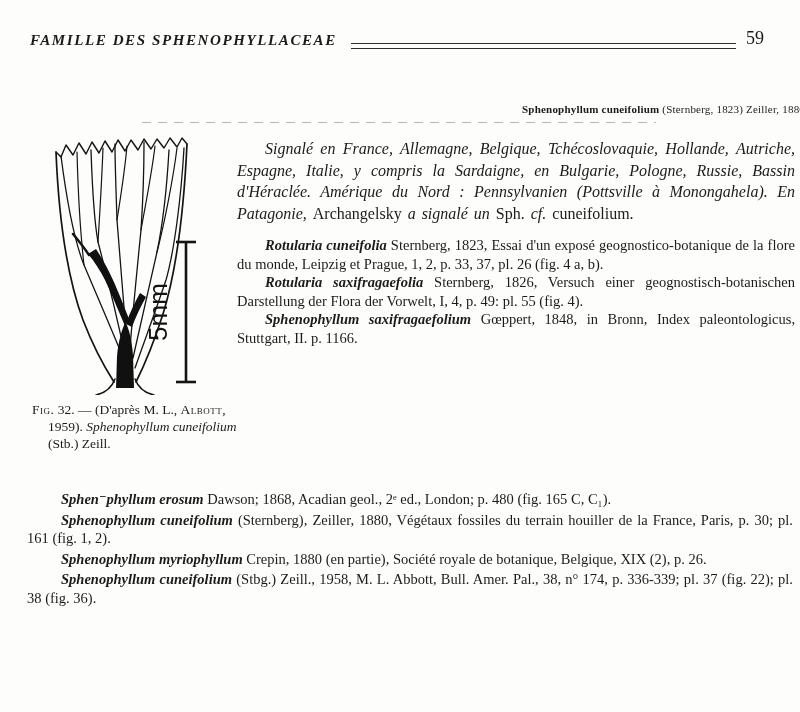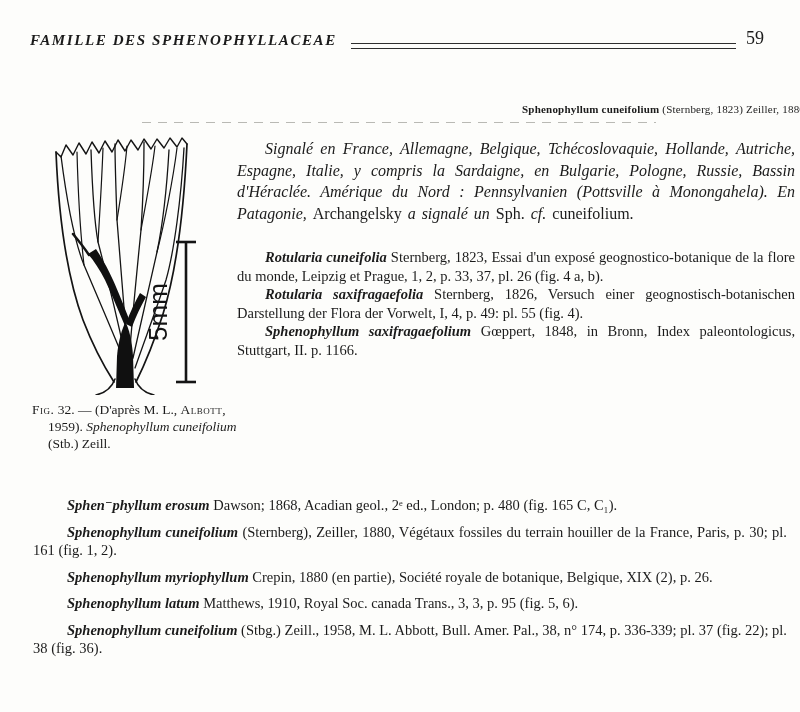--- a/index.html
+++ b/index.html
@@ -51,25 +51,25 @@
 
   .col-right{position:absolute;left:237px;top:138px;width:558px;}
   p.dist{
     margin:0;font-size:16px;line-height:21.5px;
     text-align:justify;text-indent:28px;word-spacing:2px;
   }
   p.syn{
     margin:0;font-size:14.5px;line-height:18.6px;
     text-align:justify;text-indent:28px;
   }
-  p.syn.gap{margin-top:24px;}
+  p.syn.gap{margin-top:12px;}
 
   .refs{position:absolute;left:25px;top:488px;width:770px;}
   p.ref{
-    margin:8px;font-size:14.5px;line-height:18.5px;
+    margin:2px;font-size:14.5px;line-height:18.5px;
     text-align:justify;text-indent:34px;
   }
 </style>
 </head>
 <body>
 
 <div class="hdr">
   <span class="running-title">FAMILLE DES SPHENOPHYLLACEAE</span>
   <span class="hdr-rule"></span>
   <span class="page-num">59</span>
@@ -123,15 +123,14 @@
   <p class="dist"><span class="sg-i">Signalé en France, Allemagne, Belgique, Tchécoslovaquie, Hollande, Autriche, Espagne, Italie, y compris la Sardaigne, en Bulgarie, Pologne, Russie, Bassin d'Héraclée. Amérique du Nord : Pennsylvanien (Pottsville à Monongahela). En Patagonie, </span><span class="sg-r">Archangelsky </span><span class="sg-i">a signalé un </span><span class="sg-r">Sph. </span><span class="sg-i">cf. </span><span class="sg-r">cuneifolium.</span></p>
   <p class="syn gap"><span class="sg-bi">Rotularia cuneifolia</span><span class="sg-r"> Sternberg, 1823, Essai d'un exposé geognostico-botanique de la flore du monde, Leipzig et Prague, 1, 2, p. 33, 37, pl. 26 (fig. 4  a, b).</span></p>
   <p class="syn"><span class="sg-bi">Rotularia saxifragaefolia</span><span class="sg-r"> Sternberg, 1826, Versuch einer geognostisch-botanischen Darstellung der Flora der Vorwelt, I, 4, p. 49: pl. 55 (fig. 4).</span></p>
   <p class="syn"><span class="sg-bi">Sphenophyllum saxifragaefolium</span><span class="sg-r"> Gœppert, 1848, in Bronn, Index paleontologicus, Stuttgart, II. p. 1166.</span></p>
 </div>
 
 <div class="refs">
   <p class="ref"><span class="sg-bi">Sphen⁻phyllum erosum</span><span class="sg-r"> Dawson; 1868, Acadian geol., 2ᵉ ed., London; p. 480 (fig. 165 C, C₁).</span></p>
   <p class="ref"><span class="sg-bi">Sphenophyllum cuneifolium</span><span class="sg-r"> (Sternberg), Zeiller, 1880, Végétaux fossiles du terrain houiller de la France, Paris, p. 30; pl. 161 (fig. 1, 2).</span></p>
   <p class="ref"><span class="sg-bi">Sphenophyllum myriophyllum</span><span class="sg-r"> Crepin, 1880 (en partie), Société royale de botanique, Belgique, XIX (2), p. 26.</span></p>
-  <p class="ref"><span class="sg-bi">Sphenophyllum latum</span><span class="sg-r"> Matthews, 1910, Royal Soc. canada Trans., 3, 3, p. 95 (fig. 5, 6).</span></p>
   <p class="ref"><span class="sg-bi">Sphenophyllum cuneifolium</span><span class="sg-r"> (Stbg.) Zeill., 1958, M. L. Abbott, Bull. Amer. Pal., 38, n° 174, p. 336-339; pl. 37 (fig. 22); pl. 38 (fig. 36).</span></p>
 </div>
 
 </body></html>

